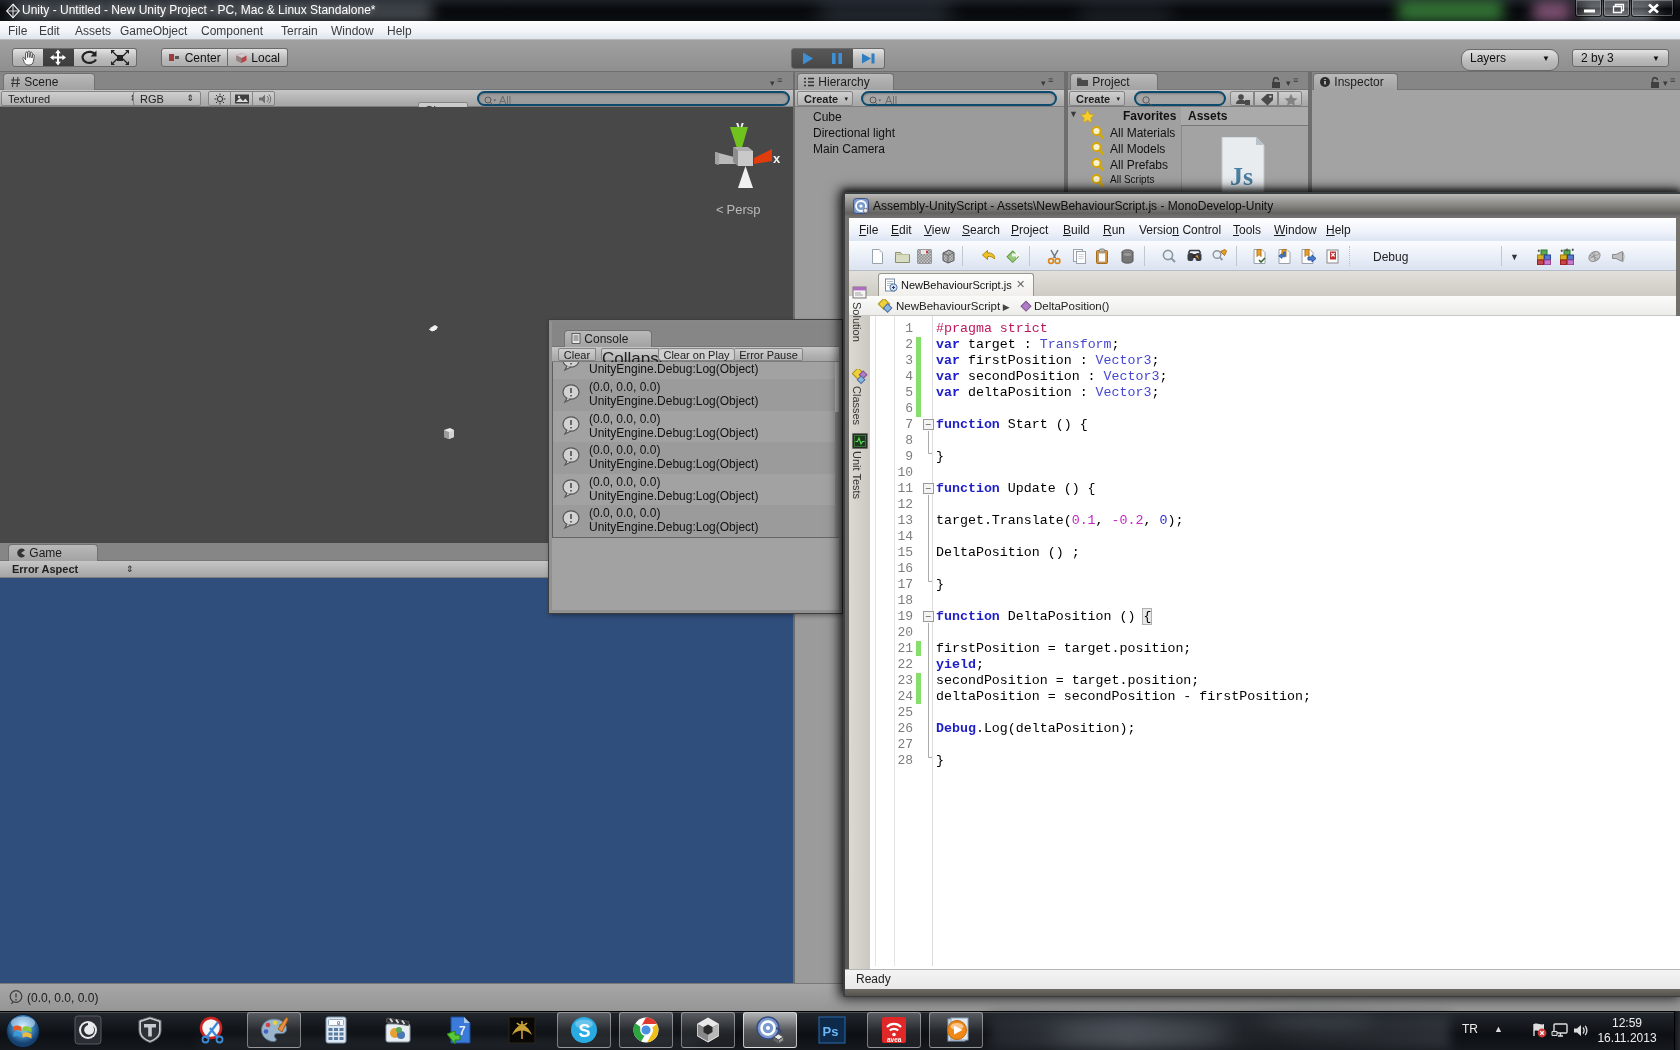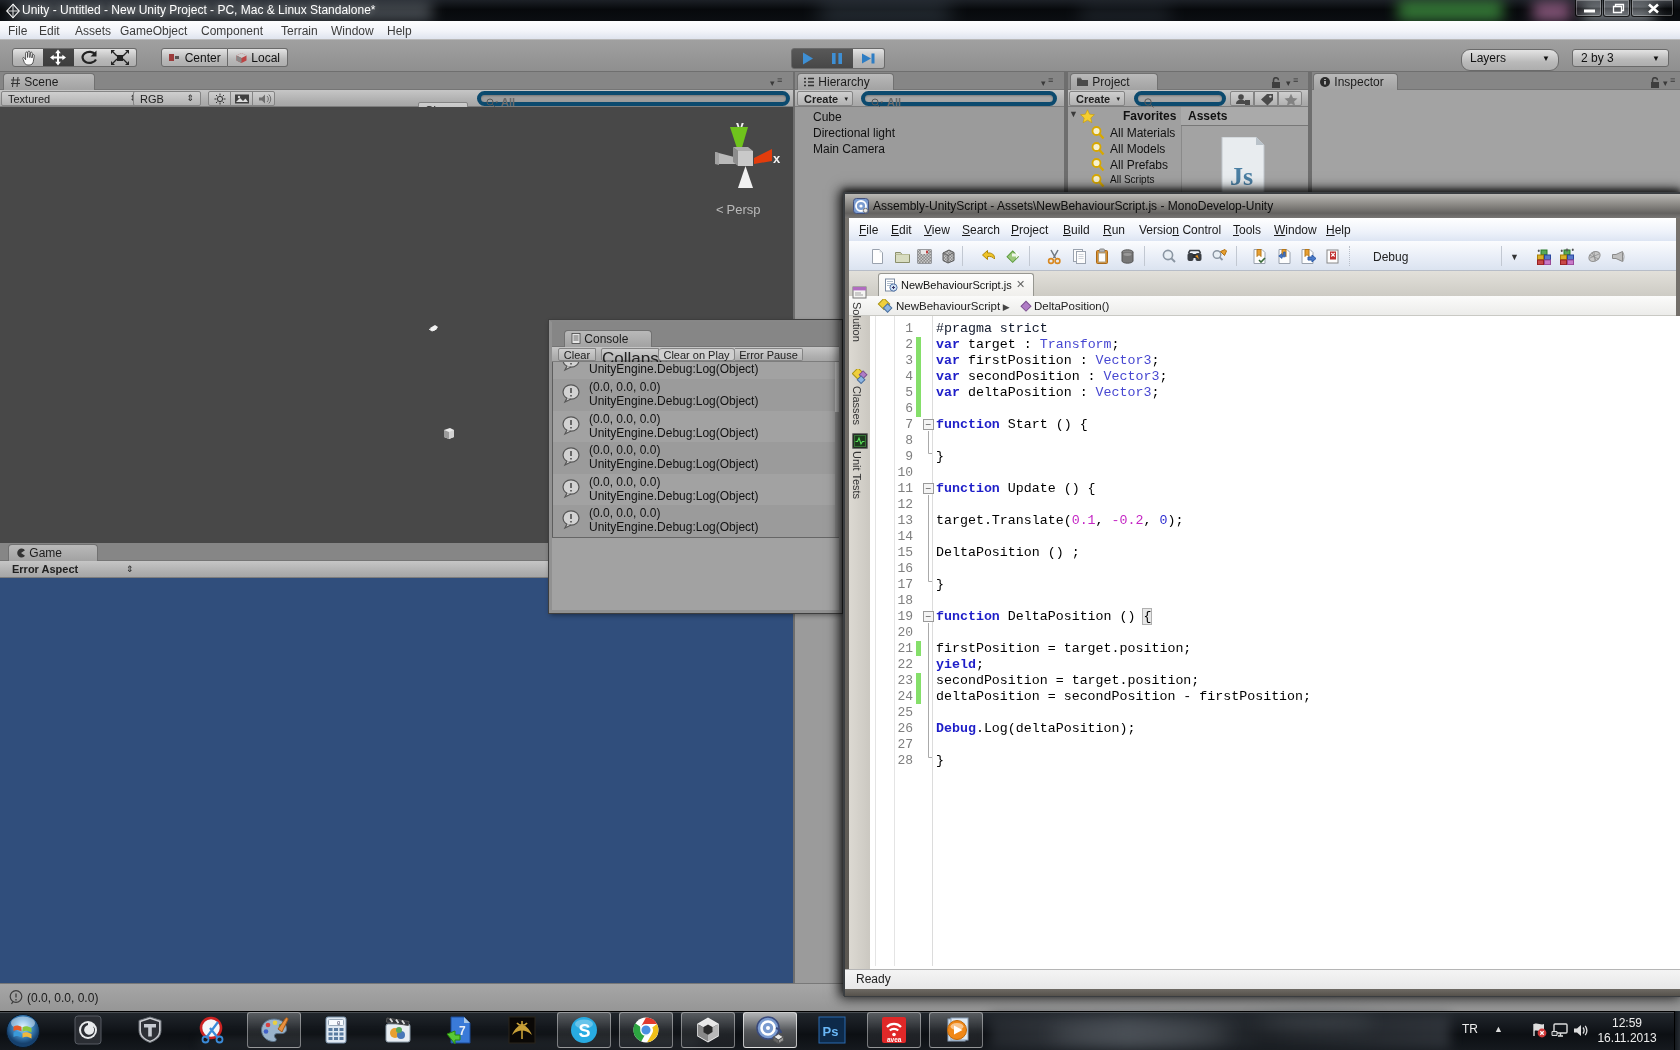--- a/index.html
+++ b/index.html
@@ -16,38 +16,38 @@
 .umenu-item { top:24px; font-size:12px; color:#3c3c3c; }
 
 #utoolbar { left:0; top:40px; width:1680px; height:32px; background:linear-gradient(#a0a0a0,#8f8f8f); border-bottom:1px solid #6f6f6f; }
 .tbtn { background:linear-gradient(#e3e3e3,#b9b9b9 60%,#aeaeae); border:1px solid #6a6a6a; }
 .tbtn.dark { background:linear-gradient(#484848,#3d3d3d); }
 
 .tabstrip { background:#868686; border-bottom:1px solid #757575; }
 .tab { background:linear-gradient(#b9b9b9,#a2a2a2); border:1px solid #717171; border-bottom:none; border-radius:4px 4px 0 0; font-size:12px; color:#1c1c1c; }
 .ptoolbar { background:linear-gradient(#c6c6c6,#aeaeae 70%,#a6a6a6); border-bottom:1px solid #7d7d7d; }
 .dd { background:linear-gradient(#cfcfcf,#b2b2b2); border:1px solid #848484; border-radius:3px; font-size:11px; color:#202020; }
-.searchpill { background:#a6a6a6; border:4px solid #0c4a6e; border-radius:9px; box-shadow:inset 0 1px 2px rgba(0,0,0,.25); font-size:11px; color:#6b6b6b;font-weight:bold; }
+.searchpill { background:#a6a6a6; border:2px solid #0c4a6e; border-radius:9px; box-shadow:inset 0 1px 2px rgba(0,0,0,.25); font-size:11px; color:#6b6b6b; }
 .seppanel { background:#6e6e6e; }
 
 .crow { left:1px; width:283px; height:31.6px; }
 .crow .ic { position:absolute; left:8px; top:4px; width:22px; height:22px; }
 .crow .l1 { position:absolute; left:36px; top:1px; font-size:12px; color:#111; }
 .crow .l2 { position:absolute; left:36px; top:15px; font-size:12px; color:#111; }
 
 #md { left:843px; top:192px; width:837px; height:804px; background:#f0f0f0; border:1px solid #3c3f42; box-shadow:0 0 12px 3px rgba(0,0,0,.6), 0 -3px 5px rgba(0,0,0,.5), -4px 0 10px rgba(0,0,0,.4); }
 .mdmenu-item { top:4px; font-size:12px; color:#1a1a1a; }
 .code { font-family:"Liberation Mono", monospace; font-size:13.3px; line-height:16px; white-space:pre; }
 .lnum { position:absolute; width:26px; text-align:right; color:#7f7f7f; font-family:"Liberation Mono", monospace; font-size:13px; }
 .gbar { position:absolute; left:72px; width:5px; background:#85df6a; }
 .fold { position:absolute; left:79px; width:11px; height:11px; background:#f4f4f4; border:1px solid #9a9a9a; color:#555; font-size:10px; line-height:9px; text-align:center; }
 .k { color:#1d1dc8; font-weight:bold; }
 .t { color:#4747d1; }
 .m { color:#c425c4; }
-.o { color:#0f172a;margin-top:16px; }
+.o { color:#be185d;margin-top:16px; }
 .b { color:#2c2cd0; }
 .hb { background:#e8e8e8; outline:1px solid #b0b0b0; }
 
 #taskbar { left:0; top:1011px; width:1680px; height:39px; background:linear-gradient(#23282e,#14181d 40%,#0c0f13 60%,#15191e); }
 .tbicon { top:1014px; width:32px; height:32px; }
 </style>
 </head>
 <body>
 
 <div class="abs" id="titlebar">

